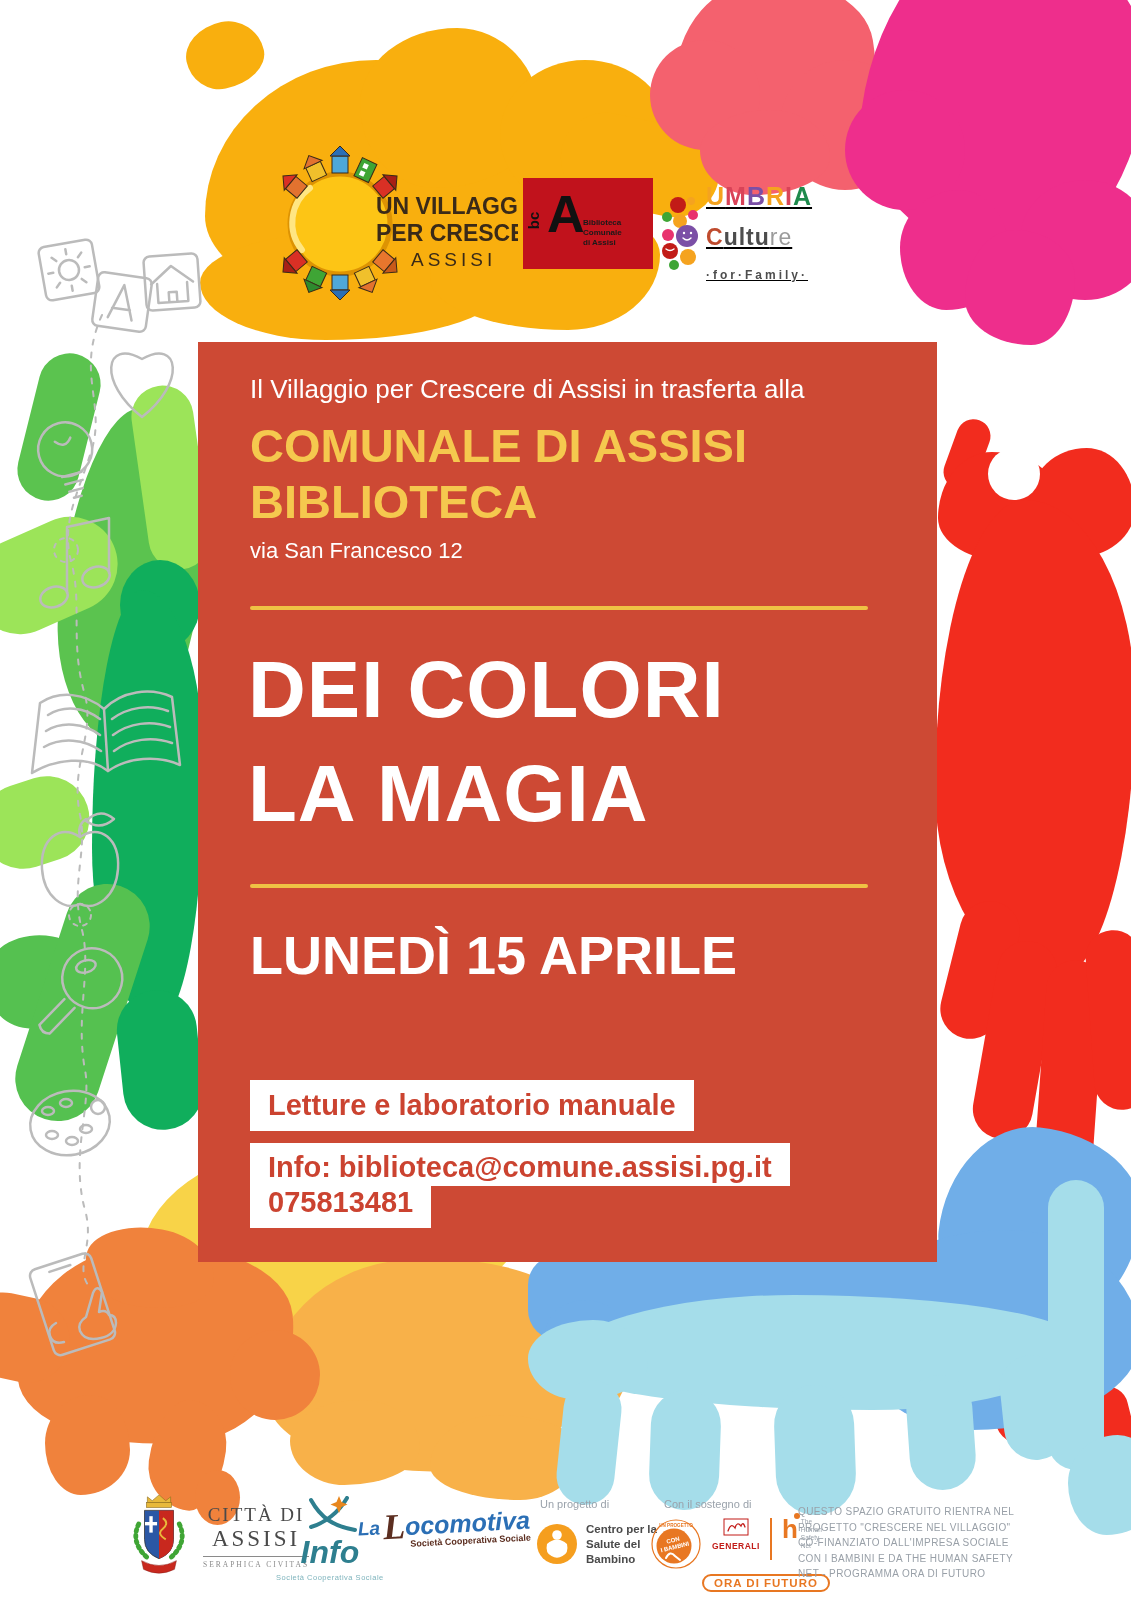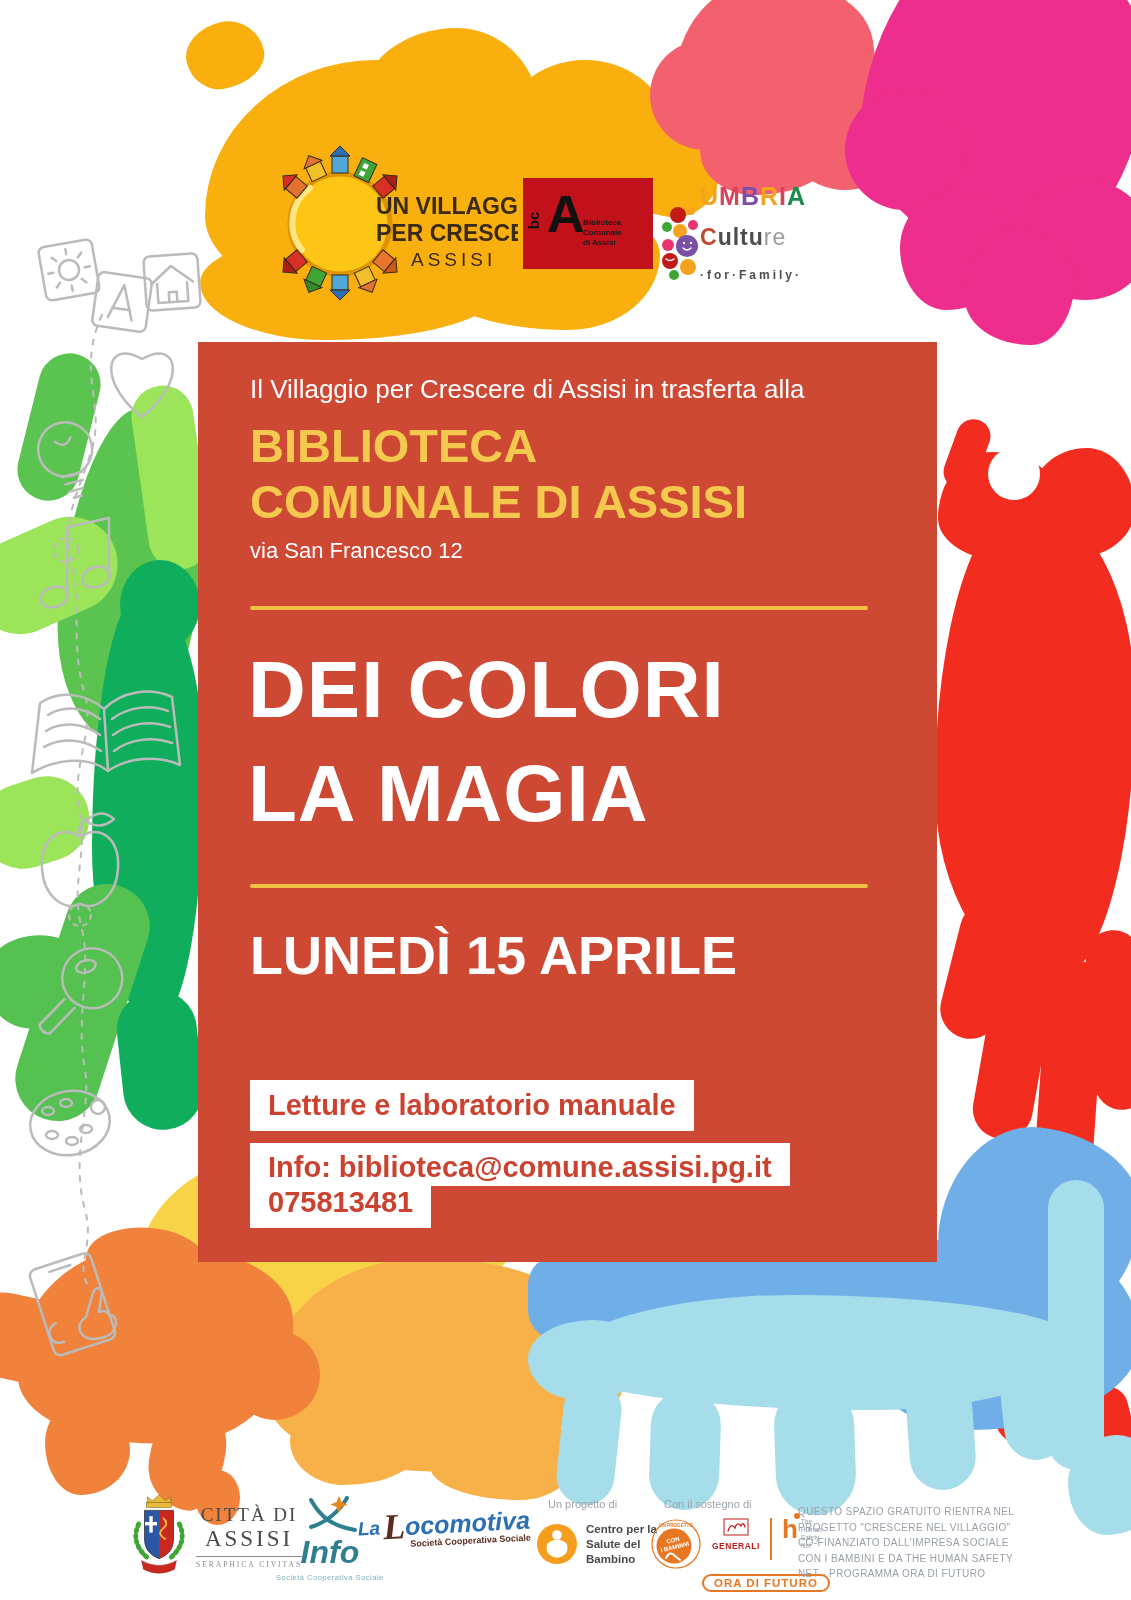--- a/index.html
+++ b/index.html
@@ -13,21 +13,21 @@
   .layer{position:absolute;inset:0;}
   .splashes{z-index:1;}
   .doodles{position:absolute;left:0;top:225px;z-index:2;}
   .hdr{z-index:3;}
   
   .villaggio-svg{position:absolute;left:268px;top:146px;}
   .bc-logo{position:absolute;left:523px;top:178px;width:130px;height:91px;background:#C1121C;}
   .bc-mark{position:absolute;left:2px;top:34px;transform:rotate(-90deg);font-weight:bold;font-size:15px;color:#111;}
   .bc-A{position:absolute;left:24px;top:10px;font-size:52px;font-weight:bold;color:#111;line-height:1;}
   .bc-name{position:absolute;left:60px;top:40px;font-size:8px;font-weight:bold;color:#1a1a1a;line-height:1.25;}
-  .umbria{position:absolute;left:660px;top:184px;display:flex;align-items:flex-end;}
+  .umbria{position:absolute;left:660px;top:184px;display:flex;gap:6px;align-items:center;text-decoration:underline;}
   .umbria-text{line-height:1;}
   .umbria-word{font-size:25px;font-weight:bold;letter-spacing:1px;}
   .u0{color:#F5A31F}.u1{color:#D94358}.u2{color:#7B4FA6}.u3{color:#F5A31F}.u4{color:#D94358}.u5{color:#1E8A4C}
   .umbria-culture{font-size:23px;font-weight:bold;margin-top:17px;letter-spacing:1px;}
   .cu-c{color:#BF4B2E}.cu-mid{color:#4D4D4D}.cu-end{color:#9B9B9B;font-weight:normal;}
   .umbria-family{font-size:12px;color:#4D4D4D;letter-spacing:3px;margin-top:20px;font-weight:bold;}
   
   .card{position:absolute;left:198px;top:342px;width:739px;height:920px;background:#CD4934;z-index:4;}
   .card-intro{position:absolute;left:52px;top:32px;font-size:26px;color:#ffffff;}
   .card-venue{position:absolute;left:52px;top:76px;font-size:47px;line-height:1.2;font-weight:bold;color:#F5C84E;}
@@ -37,38 +37,38 @@
   .card-title{position:absolute;left:50px;top:296px;font-size:80px;line-height:1.3;font-weight:bold;color:#ffffff;letter-spacing:1px;}
   .card-date{position:absolute;left:52px;top:582px;font-size:54px;font-weight:bold;color:#ffffff;}
   .card-time{position:absolute;left:54px;top:650px;font-size:42px;font-style:italic;color:#F0C04A;}
   .card-boxes{position:absolute;left:52px;top:738px;}
   .wbox{display:table;background:#ffffff;color:#CB4330;font-weight:bold;font-size:29px;}
   .wbox1{padding:9px 18px;margin-bottom:12px;}
   .wbox2{padding:8px 18px 2px 18px;}
   .wbox3{padding:0 18px 9px 18px;}
   
   .footer{position:absolute;left:0;top:1488px;width:1131px;height:112px;z-index:6;}
-  .assisi{position:absolute;left:130px;top:6px;display:flex;gap:8px;align-items:center;}
+  .assisi{position:absolute;left:130px;top:6px;display:flex;gap:15px;align-items:center;}
   .assisi-text{font-family:"Liberation Serif","DejaVu Serif",serif;color:#4A4A4A;text-align:center;}
   .assisi-l1{font-size:19px;letter-spacing:2px;}
   .assisi-l2{font-size:23px;letter-spacing:3px;}
   .assisi-rule{height:1px;background:#8a8a8a;margin:4px 0 3px 0;}
   .assisi-motto{font-size:7.5px;letter-spacing:2px;color:#8a8a8a;}
   .asad{position:absolute;left:276px;top:8px;text-align:center;}
   .asad-name{font-size:32px;font-weight:bold;font-style:italic;color:#2E7F8F;line-height:.9;}
   .asad-sub{font-size:7.5px;color:#7FB4BD;margin-top:6px;letter-spacing:.5px;}
   .loco{position:absolute;left:358px;top:22px;transform:rotate(-3deg);}
   .loco-row{display:flex;align-items:flex-end;color:#2B6FB5;font-style:italic;font-weight:bold;}
   .loco-la{font-size:19px;padding-right:3px;padding-bottom:3px;}
   .loco-L{font-family:"Liberation Serif","DejaVu Serif",serif;font-size:36px;color:#5C2E20;line-height:.8;}
   .loco-rest{font-size:25px;}
   .loco-sub{font-size:9px;font-weight:bold;color:#5C2E20;text-align:right;margin-top:-2px;}
   .flabel{font-size:11px;color:#9AA2AB;}
   .progetto{position:absolute;left:536px;top:10px;}
-  .progetto .flabel{margin-left:12px;}
+  .progetto .flabel{margin-left:4px;}
   .progetto-row{display:flex;gap:8px;align-items:center;margin-top:12px;}
   .csb-text{font-size:11.5px;font-weight:bold;color:#4A4A4A;line-height:1.3;}
   .sostegno{position:absolute;left:650px;top:10px;}
   .sostegno .flabel{margin-left:14px;}
   .sostegno-row{display:flex;gap:10px;align-items:flex-start;margin-top:8px;}
   .gen-col{text-align:center;}
   .gen-name{font-size:8.5px;font-weight:bold;color:#C21B17;letter-spacing:.5px;margin-top:1px;}
   .vdiv{width:2px;height:42px;background:#E87722;}
   .hsn{display:flex;gap:3px;align-items:flex-start;}
   .hsn-h{position:relative;font-size:26px;font-weight:bold;color:#E87722;line-height:.85;}
@@ -324,22 +324,22 @@
         <div class="umbria-word"><span class="u0">U</span><span class="u1">M</span><span class="u2">B</span><span class="u3">R</span><span class="u4">I</span><span class="u5">A</span></div>
         <div class="umbria-culture"><span class="cu-c">C</span><span class="cu-mid">ultu</span><span class="cu-end">re</span></div>
         <div class="umbria-family">·for·Family·</div>
       </div>
     </div>
   </div>
 
   <div class="card">
     <div class="card-intro">Il Villaggio per Crescere di Assisi in trasferta alla</div>
     <div class="card-venue">
+      <div>COMUNALE DI ASSISI</div>
       <div>BIBLIOTECA</div>
-      <div>COMUNALE DI ASSISI</div>
     </div>
     <div class="card-address">via San Francesco 12</div>
     <div class="card-line line1"></div>
     <div class="card-title">
       <div>DEI COLORI</div>
       <div>LA MAGIA</div>
     </div>
     <div class="card-line line2"></div>
     <div class="card-date">LUNEDÌ 15 APRILE</div>
     <div class="card-boxes">

